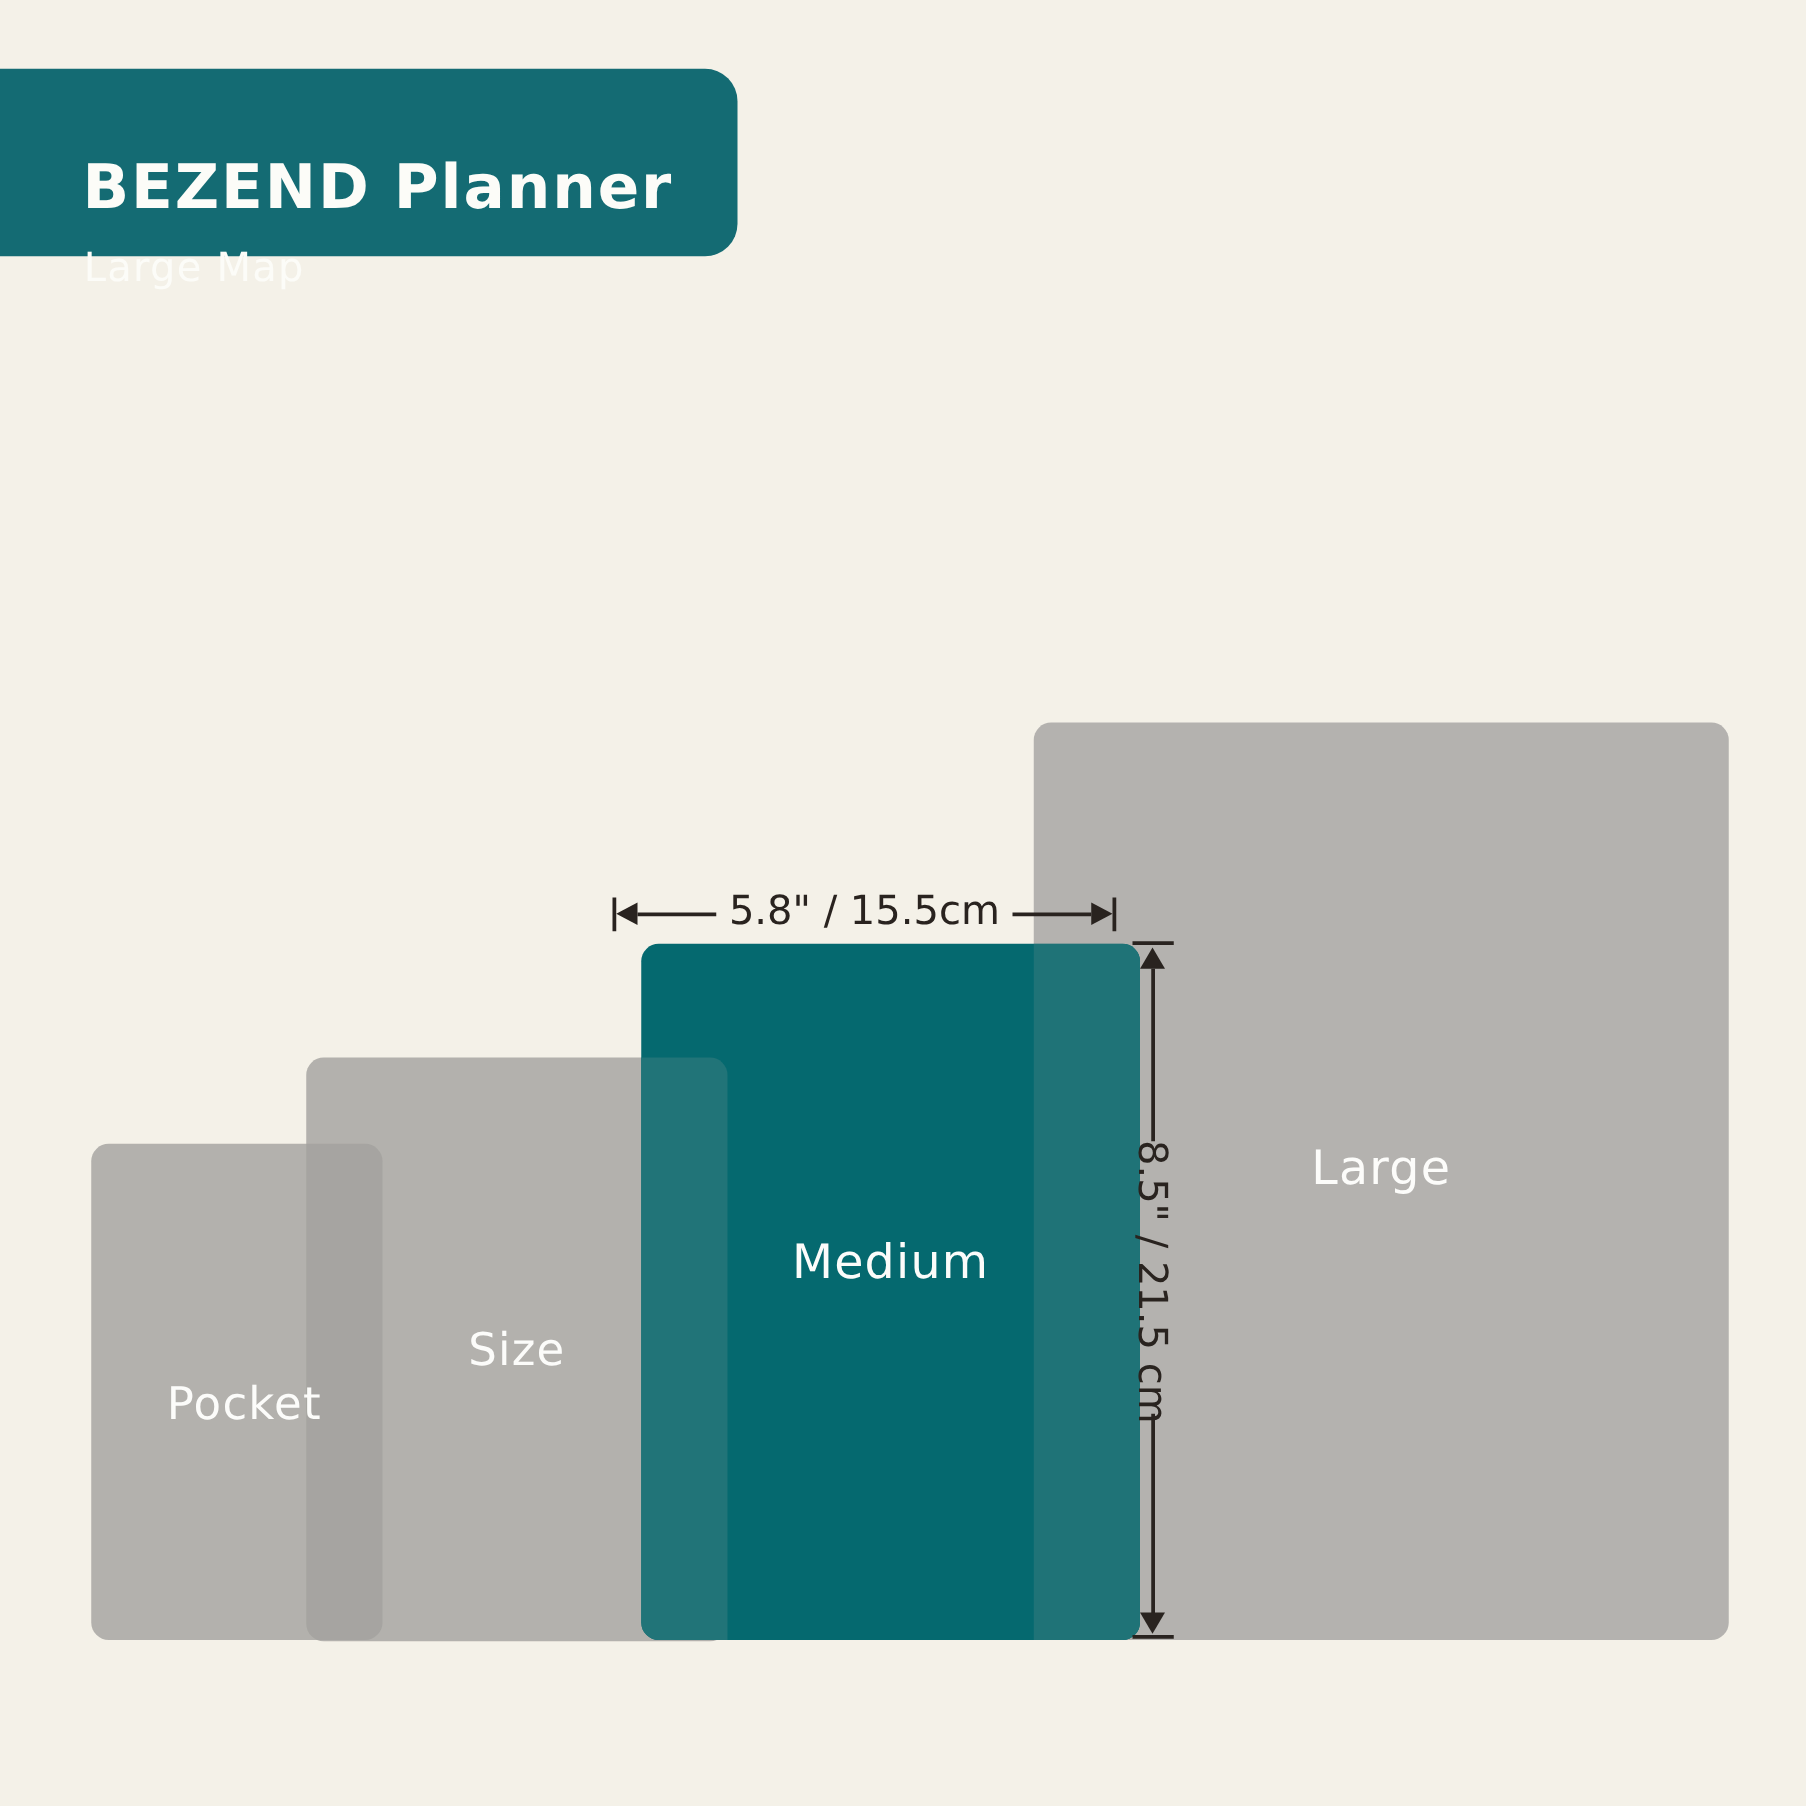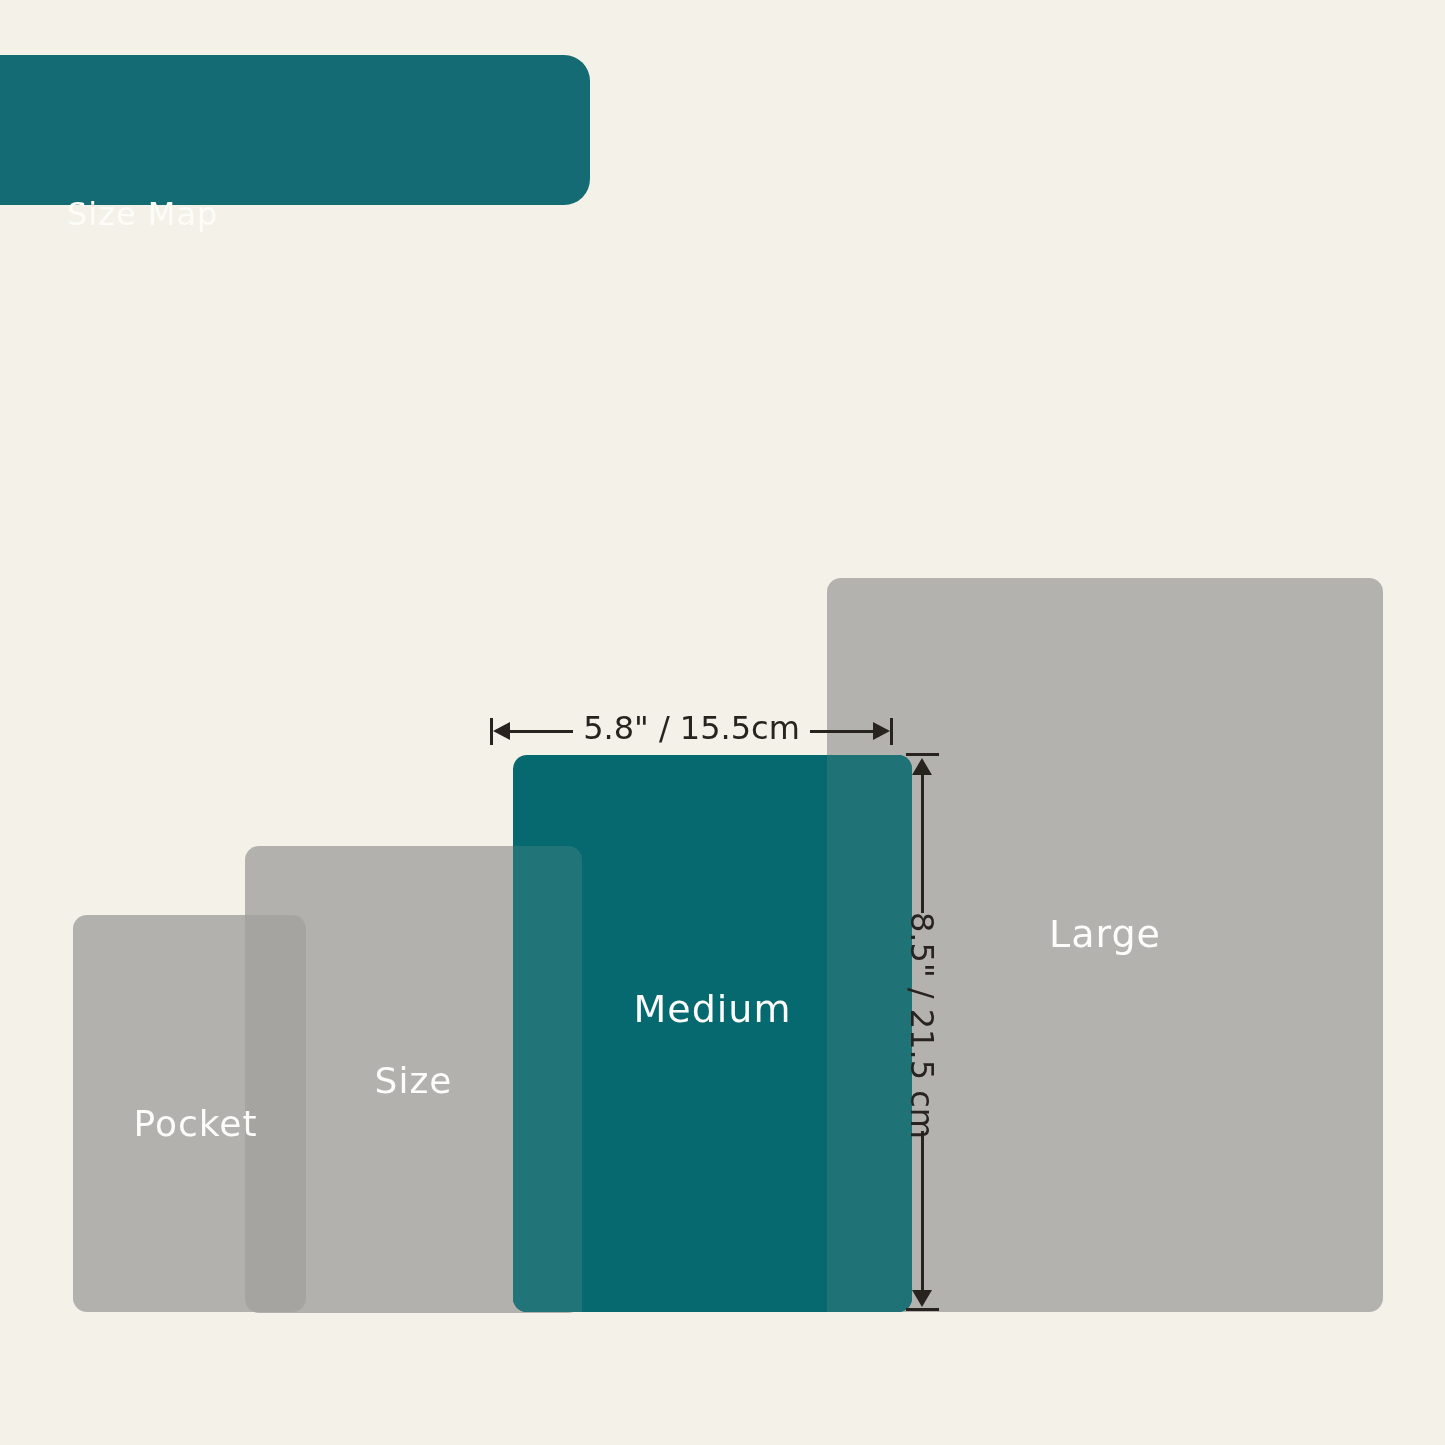--- a/index.html
+++ b/index.html
@@ -168,21 +168,22 @@
     text-align: center;
     font-size: 32px;
     white-space: nowrap;
     transform: rotate(90deg);
   }
 </style>
 </head>
 <body>
 
 <div class="header">
-  <div class="subtitle">Size Map</div>
+  <div class="title">BEZEND Planner</div>
+  <div class="subtitle">Large Map</div>
 </div>
 
 <div>
 
   <div class="size-rect rect-large">
     <div class="size-label">Large</div>
   </div>
 
   <div class="size-rect rect-small">
     <div class="size-label">Size</div>

